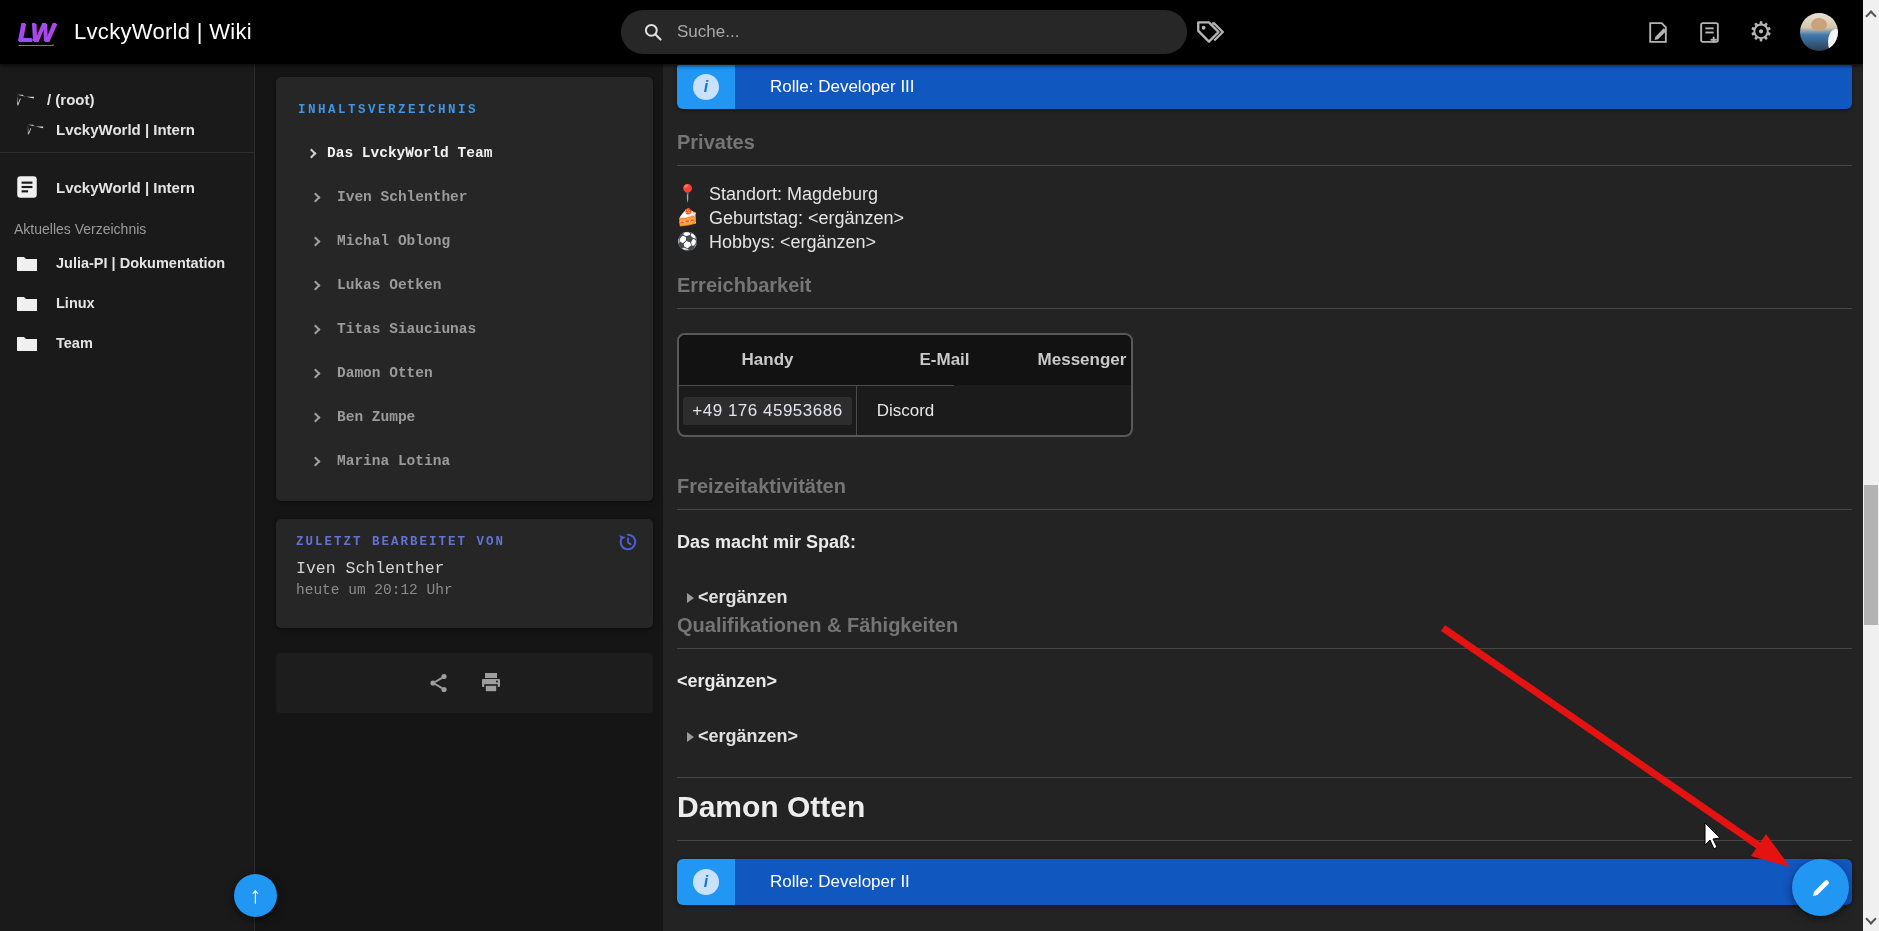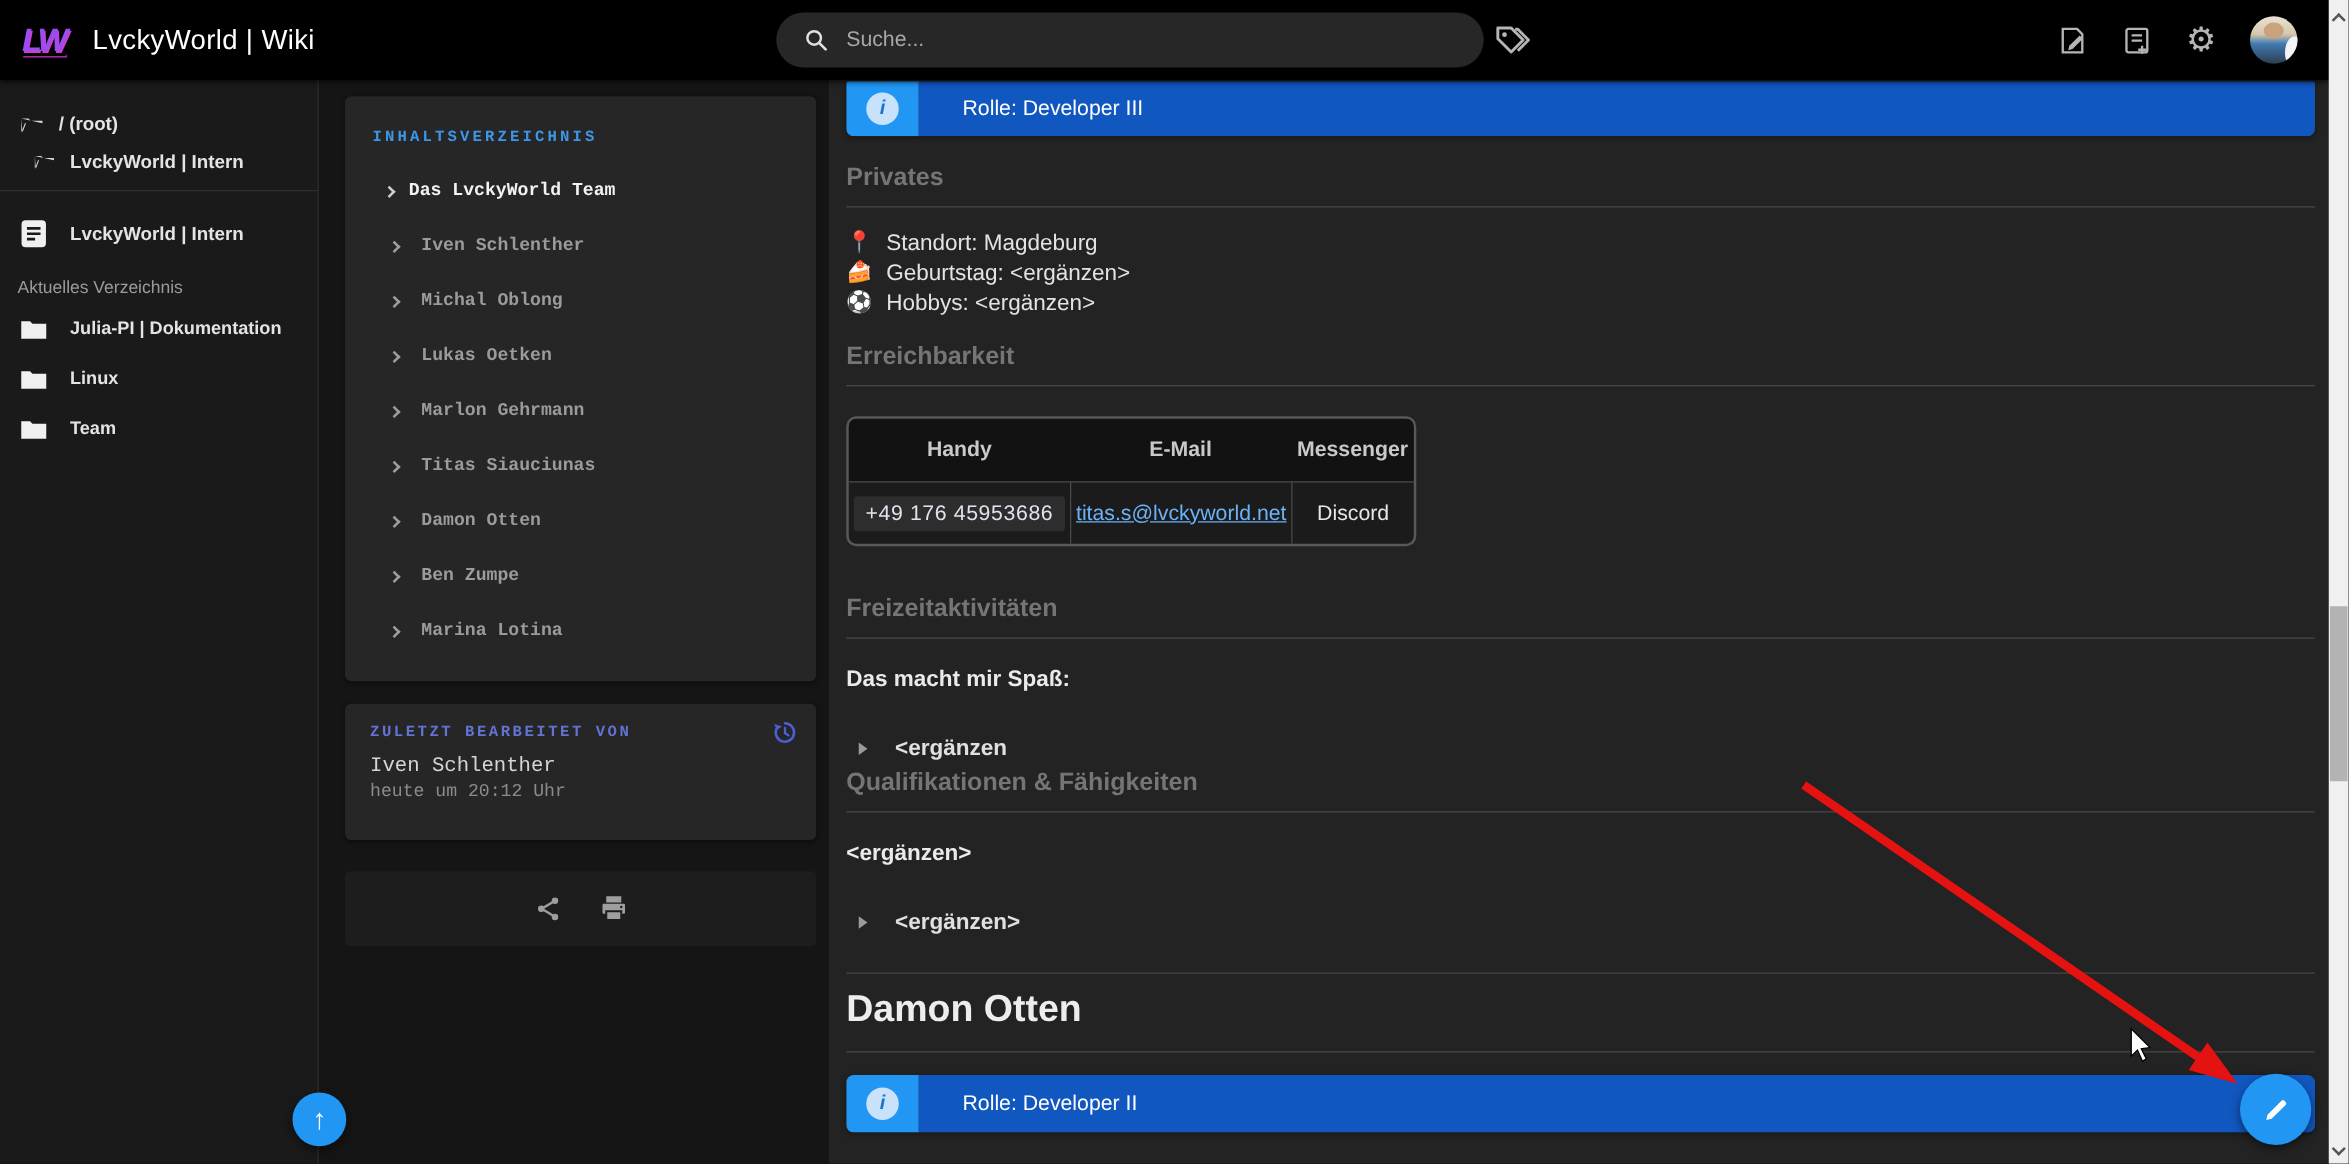--- a/index.html
+++ b/index.html
@@ -94,21 +94,21 @@
   .trow { display:flex; }
   .tcell { display:flex; align-items:center; justify-content:center; height:50px; font-size:17px; }
   .c1 { width:177px; } .c2 { width:177px; } .c3 { width:98px; }
   .thead .tcell { background:#121212; color:#c9c9c9; font-weight:700; }
   .tbody .tcell { color:#e6e6e6; border-top:1px solid #4a4a4a; }
   .tbody .c2, .tbody .c3 { border-left:1px solid #4a4a4a; }
   .phone-chip { background:#2d2d2d; border-radius:3px; padding:4px 9px; color:#e2e2ee; letter-spacing:.5px; }
   .email-link { color:#6cb2f7; text-decoration:underline; cursor:pointer; }
 
   .bold-line { color:#eaeaea; font-weight:700; font-size:18px; margin:22px 0 6px; }
-  .bullet-line { display:flex; align-items:center; gap:22px; margin:34px 0 6px 10px;
+  .bullet-line { display:flex; align-items:center; gap:4px; margin:34px 0 6px 10px;
     color:#e0e0e0; font-weight:700; font-size:18px; }
   .tri { width:0; height:0; border-left:7px solid #9a9a9a; border-top:5px solid transparent;
     border-bottom:5px solid transparent; flex:none; }
   hr.sep { border:none; border-top:1px solid #464646; margin:30px 0 12px; }
   h2.member { color:#ededed; font-size:30px; font-weight:700; border-bottom:1px solid #484848;
     padding-bottom:16px; margin:6px 0 18px; }
 
   
   .fab { position:absolute; border-radius:50%; background:#2196f3; display:flex; align-items:center;
     justify-content:center; box-shadow:0 3px 8px rgba(0,0,0,.5); cursor:pointer; z-index:45; }
@@ -223,24 +223,20 @@
         <span class="chev"></span>
         <span>Iven Schlenther</span>
       </div>
     <div class="toc-item">
         <span class="chev"></span>
         <span>Michal Oblong</span>
       </div>
     <div class="toc-item">
         <span class="chev"></span>
         <span>Lukas Oetken</span>
-      </div>
-    <div class="toc-item">
-        <span class="chev"></span>
-        <span>Marlon Gehrmann</span>
       </div>
     <div class="toc-item">
         <span class="chev"></span>
         <span>Titas Siauciunas</span>
       </div>
     <div class="toc-item">
         <span class="chev"></span>
         <span>Damon Otten</span>
       </div>
     <div class="toc-item">
@@ -318,23 +314,20 @@
   <div class="ctable">
     <div class="trow thead">
       <div class="tcell c1">Handy</div>
       <div class="tcell c2">E-Mail</div>
       <div class="tcell c3">Messenger</div>
     </div>
     <div class="trow tbody">
       <div class="tcell c1">
           <span class="phone-chip">+49 176 45953686</span>
         </div>
-      <div class="tcell c2">
-          <span class="email-link">titas.s@lvckyworld.net</span>
-        </div>
       <div class="tcell c3">Discord</div>
     </div>
   </div>
 
   <h3 class="sec">Freizeitaktivitäten</h3>
   <p class="bold-line">Das macht mir Spaß:</p>
   <div class="bullet-line">
     <span class="tri"></span>
     <span>&lt;ergänzen</span>
   </div>

